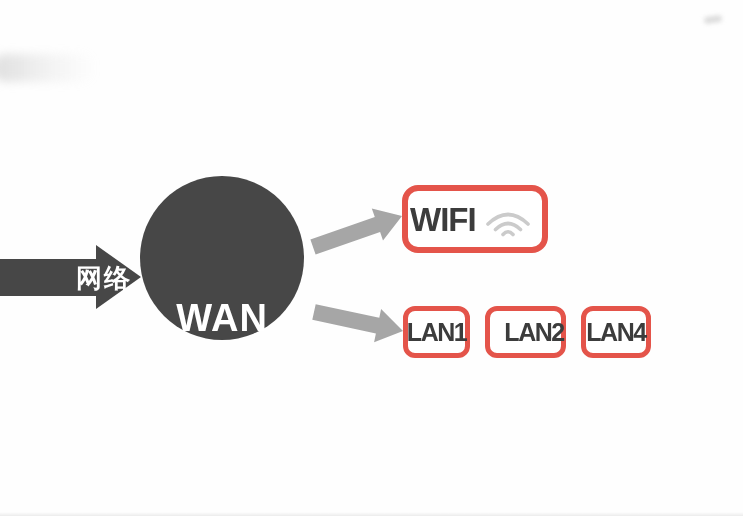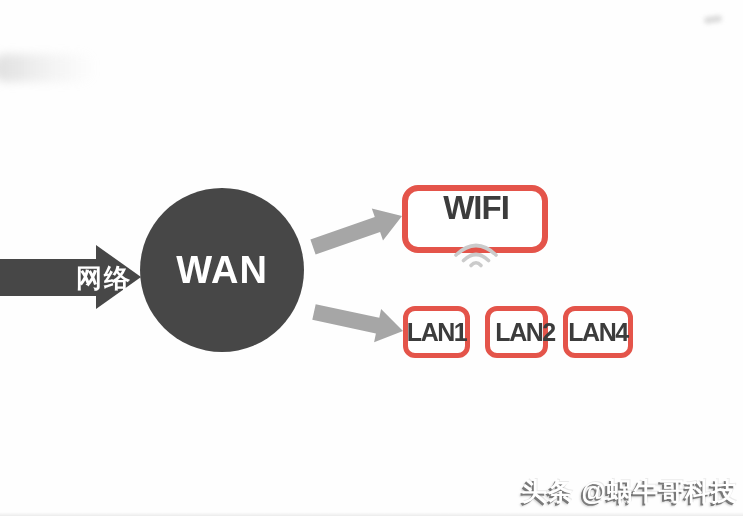--- a/index.html
+++ b/index.html
@@ -33,51 +33,51 @@
     border-left:45px solid var(--node-dark,#474747);
   }
   .input-arrow-label{
     position:absolute;left:38px;top:262px;width:60px;text-align:center;
     color:#fff;font-size:26px;font-weight:bold;letter-spacing:2px;line-height:32px;
     white-space:nowrap;
     margin-left:36px;
   }
   
   .wan-circle{
-    position:absolute;left:140px;top:188px;width:164px;height:164px;border-radius:50%;
+    position:absolute;left:140px;top:176px;width:164px;height:164px;border-radius:50%;
     background:var(--node-dark,#474747);
-    display:flex;align-items:center;justify-content:center;
+    display:flex;align-items:flex-end;justify-content:center;
   }
   .wan-circle span{
     color:#fff;font-size:38px;font-weight:bold;letter-spacing:1px;
   }
   
   svg.connectors{position:absolute;left:0;top:0;pointer-events:none;}
   .garrow{fill:var(--arrow-gray,#a6a6a6);}
   
   .wifi-box{
     position:absolute;left:402px;top:185px;width:146px;height:68px;box-sizing:border-box;
     background:#fff;border:6px solid var(--box-border-red,#e4544a);border-radius:16px;
-    display:flex;align-items:center;gap:7px;padding-left:2px;flex-direction:column;
+    display:flex;align-items:center;gap:7px;padding-left:2px;
   }
   .wifi-box .wifi-label{
     color:var(--label-dark,#3c3c3c);font-size:33px;font-weight:bold;letter-spacing:-1px;
     line-height:1;white-space:nowrap;
   }
   .wifi-icon{flex:none;margin-top:2px;}
   .wifi-icon path{stroke:var(--wifi-icon-gray,#cbcbcb);stroke-width:3.6;fill:none;stroke-linecap:round;}
   
   .lan-row{position:absolute;left:403px;top:306px;display:flex;gap:15px;}
   .lan-box{
     height:52px;box-sizing:border-box;background:#fff;
     border:5px solid var(--box-border-red,#e4544a);border-radius:12px;
     display:flex;align-items:center;justify-content:center;
   }
   .lan-box:nth-child(1){width:67px;}
-  .lan-box:nth-child(2){width:63px;padding-left:17px;}
+  .lan-box:nth-child(2){width:81px;padding-left:17px;}
   .lan-box:nth-child(3){width:70px;}
   .lan-box:nth-child(4){width:60px;}
   .lan-box span{
     color:var(--label-dark,#3c3c3c);font-size:25px;font-weight:bold;letter-spacing:-1.5px;
     white-space:nowrap;
   }
   
   .watermark{
     position:absolute;right:6px;bottom:8px;
     color:var(--watermark-white,#ffffff);
@@ -120,16 +120,15 @@
       <span>LAN1</span>
     </div>
     <div class="lan-box">
       <span>LAN2</span>
     </div>
     <div class="lan-box">
       <span>LAN4</span>
     </div>
   </div>
 
-  <div class="watermark">头条 @蜗牛哥科技</div>
 
   <div class="bottom-edge"></div>
 </div>
 
 </body></html>

